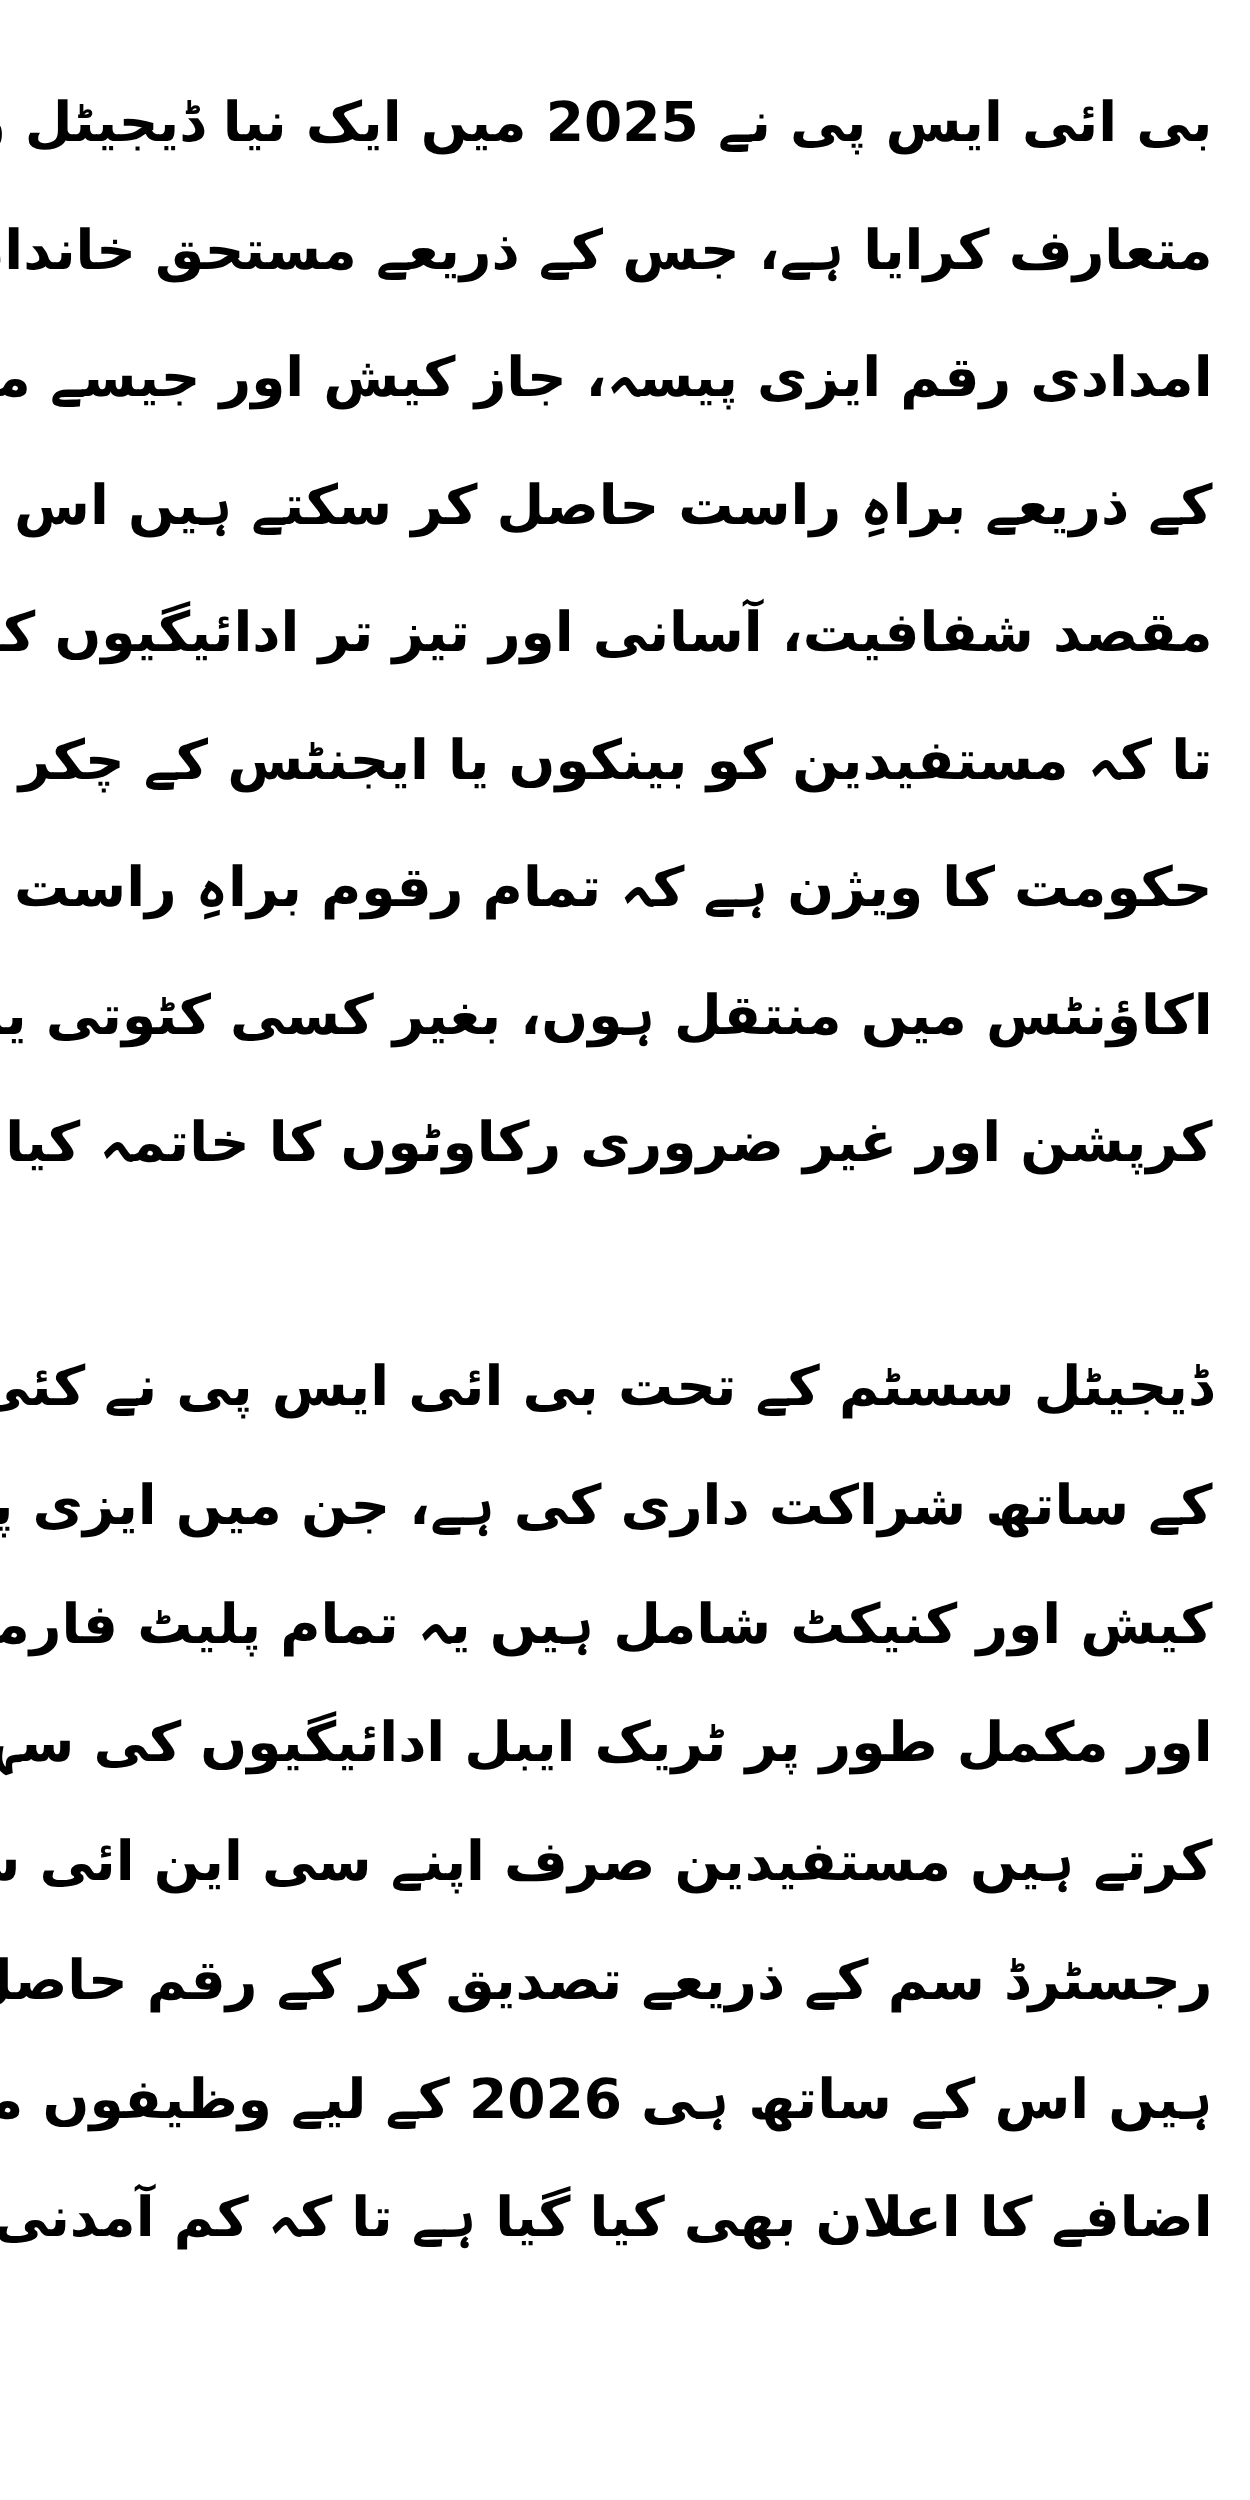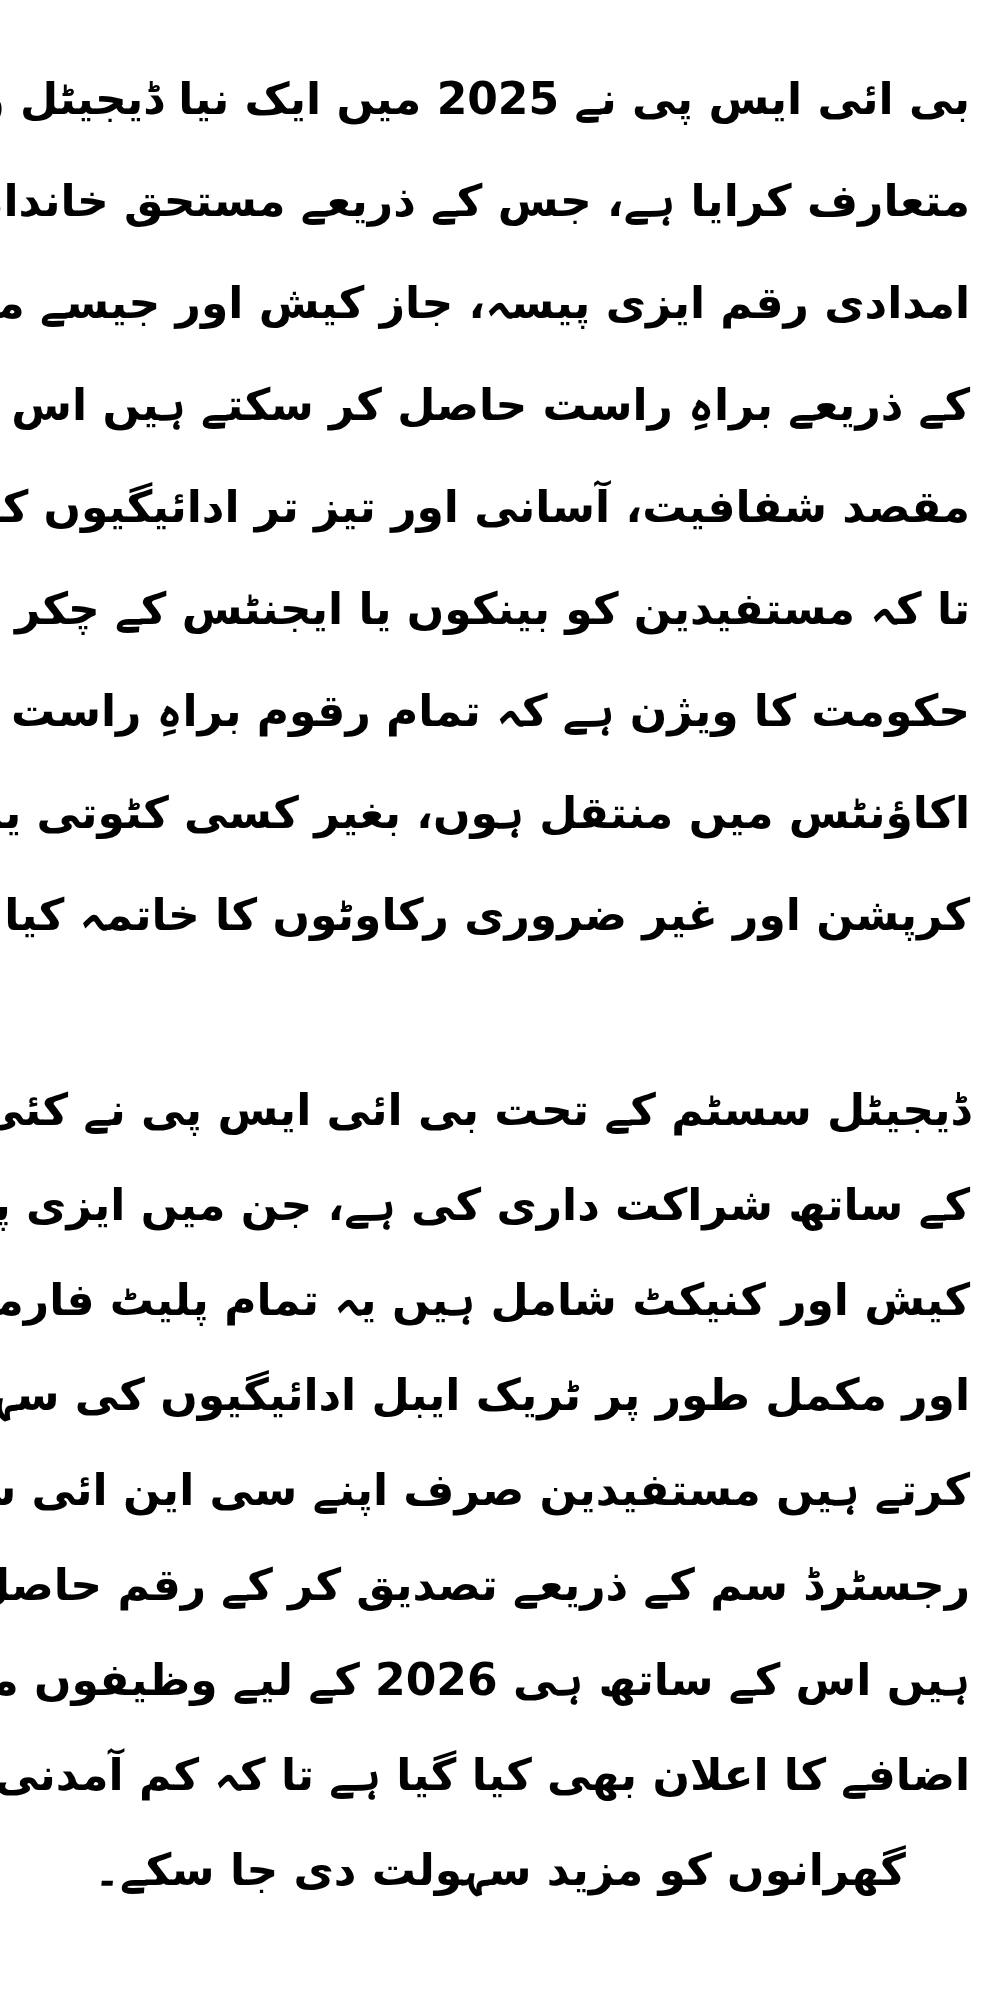--- a/index.html
+++ b/index.html
@@ -56,17 +56,16 @@
 
     <div class="para para-2">
       <div class="line">ڈیجیٹل سسٹم کے تحت بی ائی ایس پی نے کئی مالیاتی اداروں</div>
       <div class="line">کے ساتھ شراکت داری کی ہے، جن میں ایزی پیسہ، جاز</div>
       <div class="line">کیش اور کنیکٹ شامل ہیں یہ تمام پلیٹ فارمز محفوظ، فوری</div>
       <div class="line">اور مکمل طور پر ٹریک ایبل ادائیگیوں کی سہولت فراہم</div>
       <div class="line">کرتے ہیں مستفیدین صرف اپنے سی این ائی سی اور</div>
       <div class="line">رجسٹرڈ سم کے ذریعے تصدیق کر کے رقم حاصل کر سکتے</div>
       <div class="line">ہیں اس کے ساتھ ہی 2026 کے لیے وظیفوں میں</div>
       <div class="line">اضافے کا اعلان بھی کیا گیا ہے تا کہ کم آمدنی والے</div>
-      <div class="line">گھرانوں کو مزید سہولت دی جا سکے۔</div>
     </div>
 
   </div>
 </div>
 
 </body></html>

